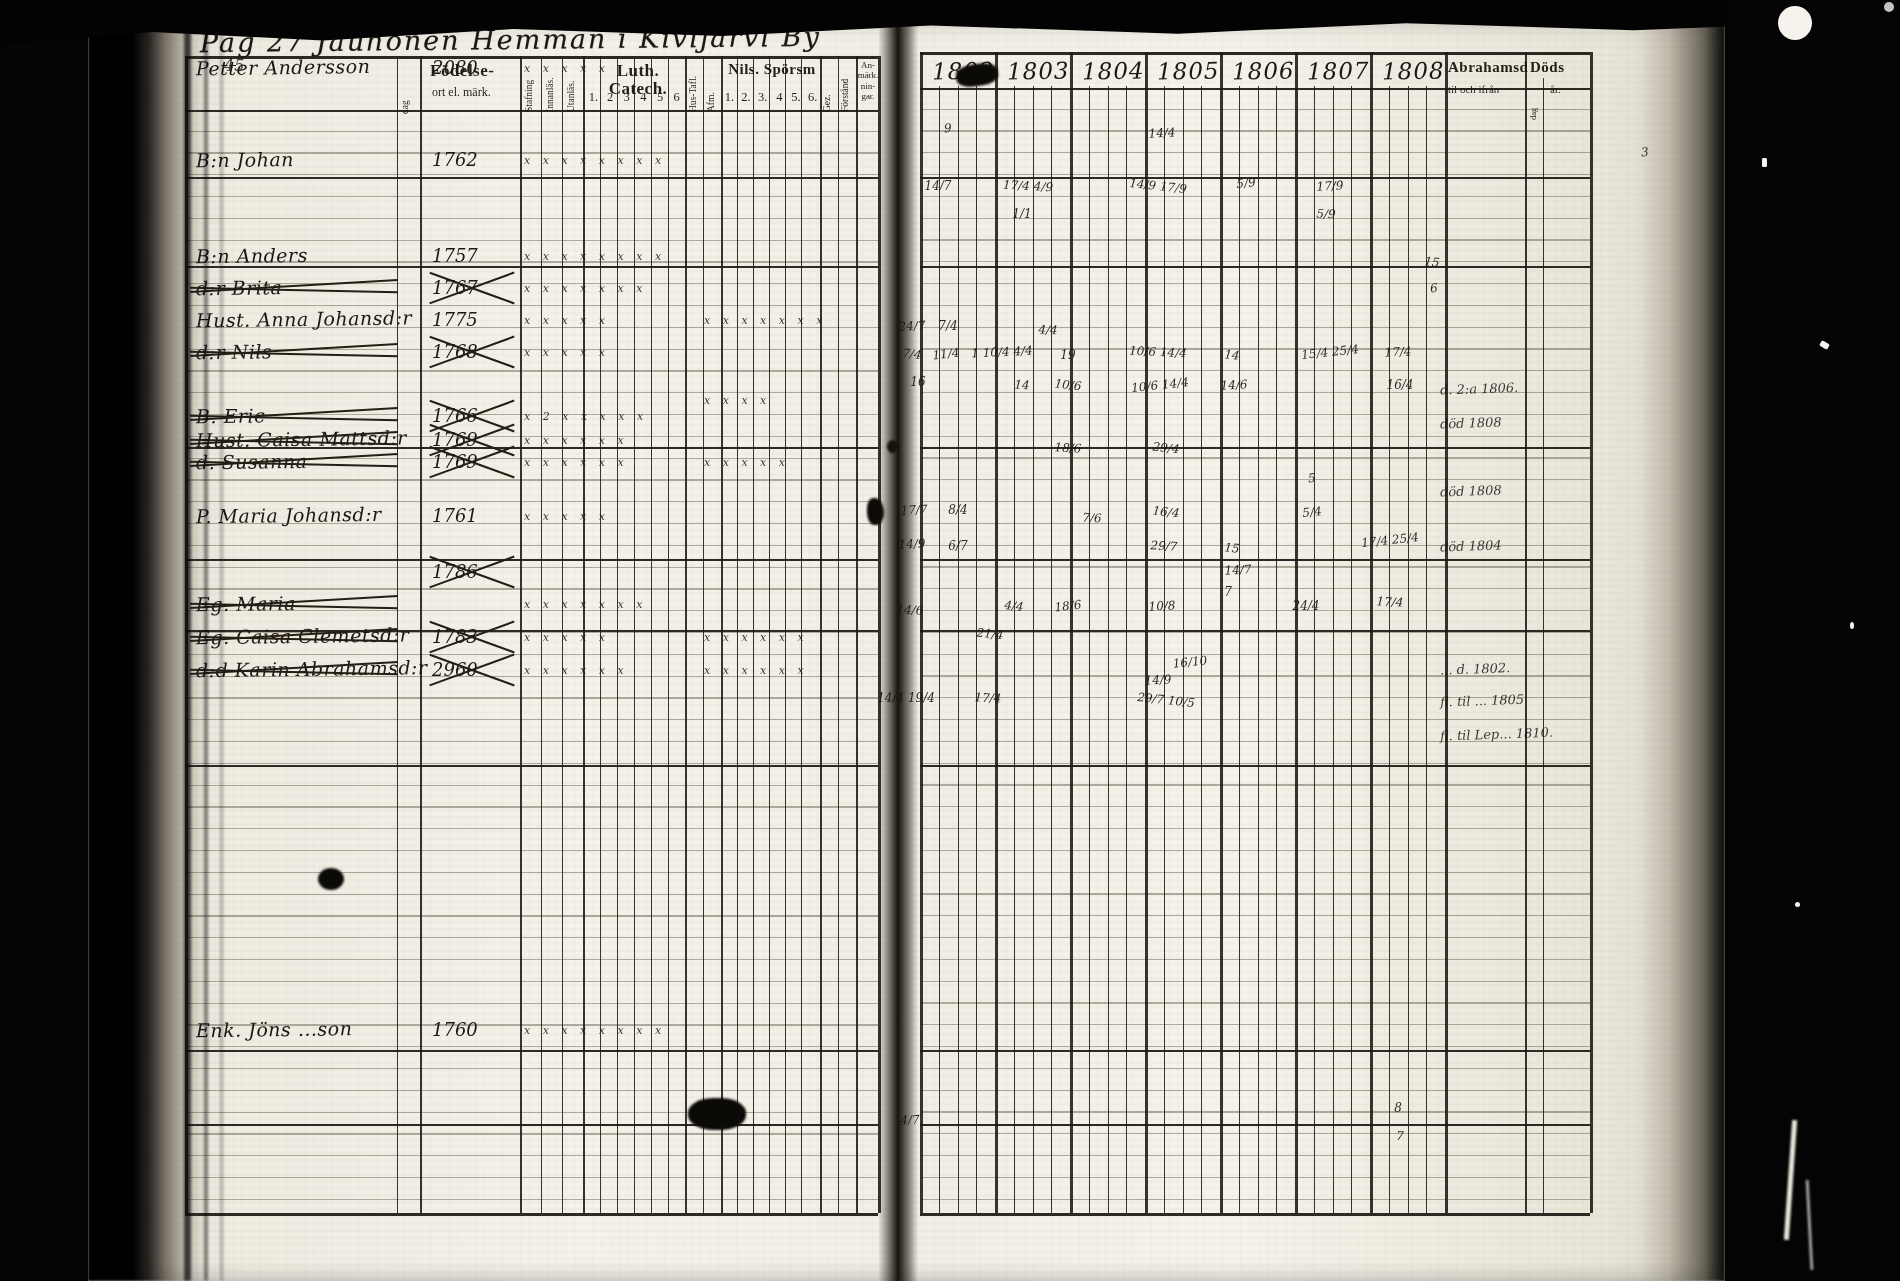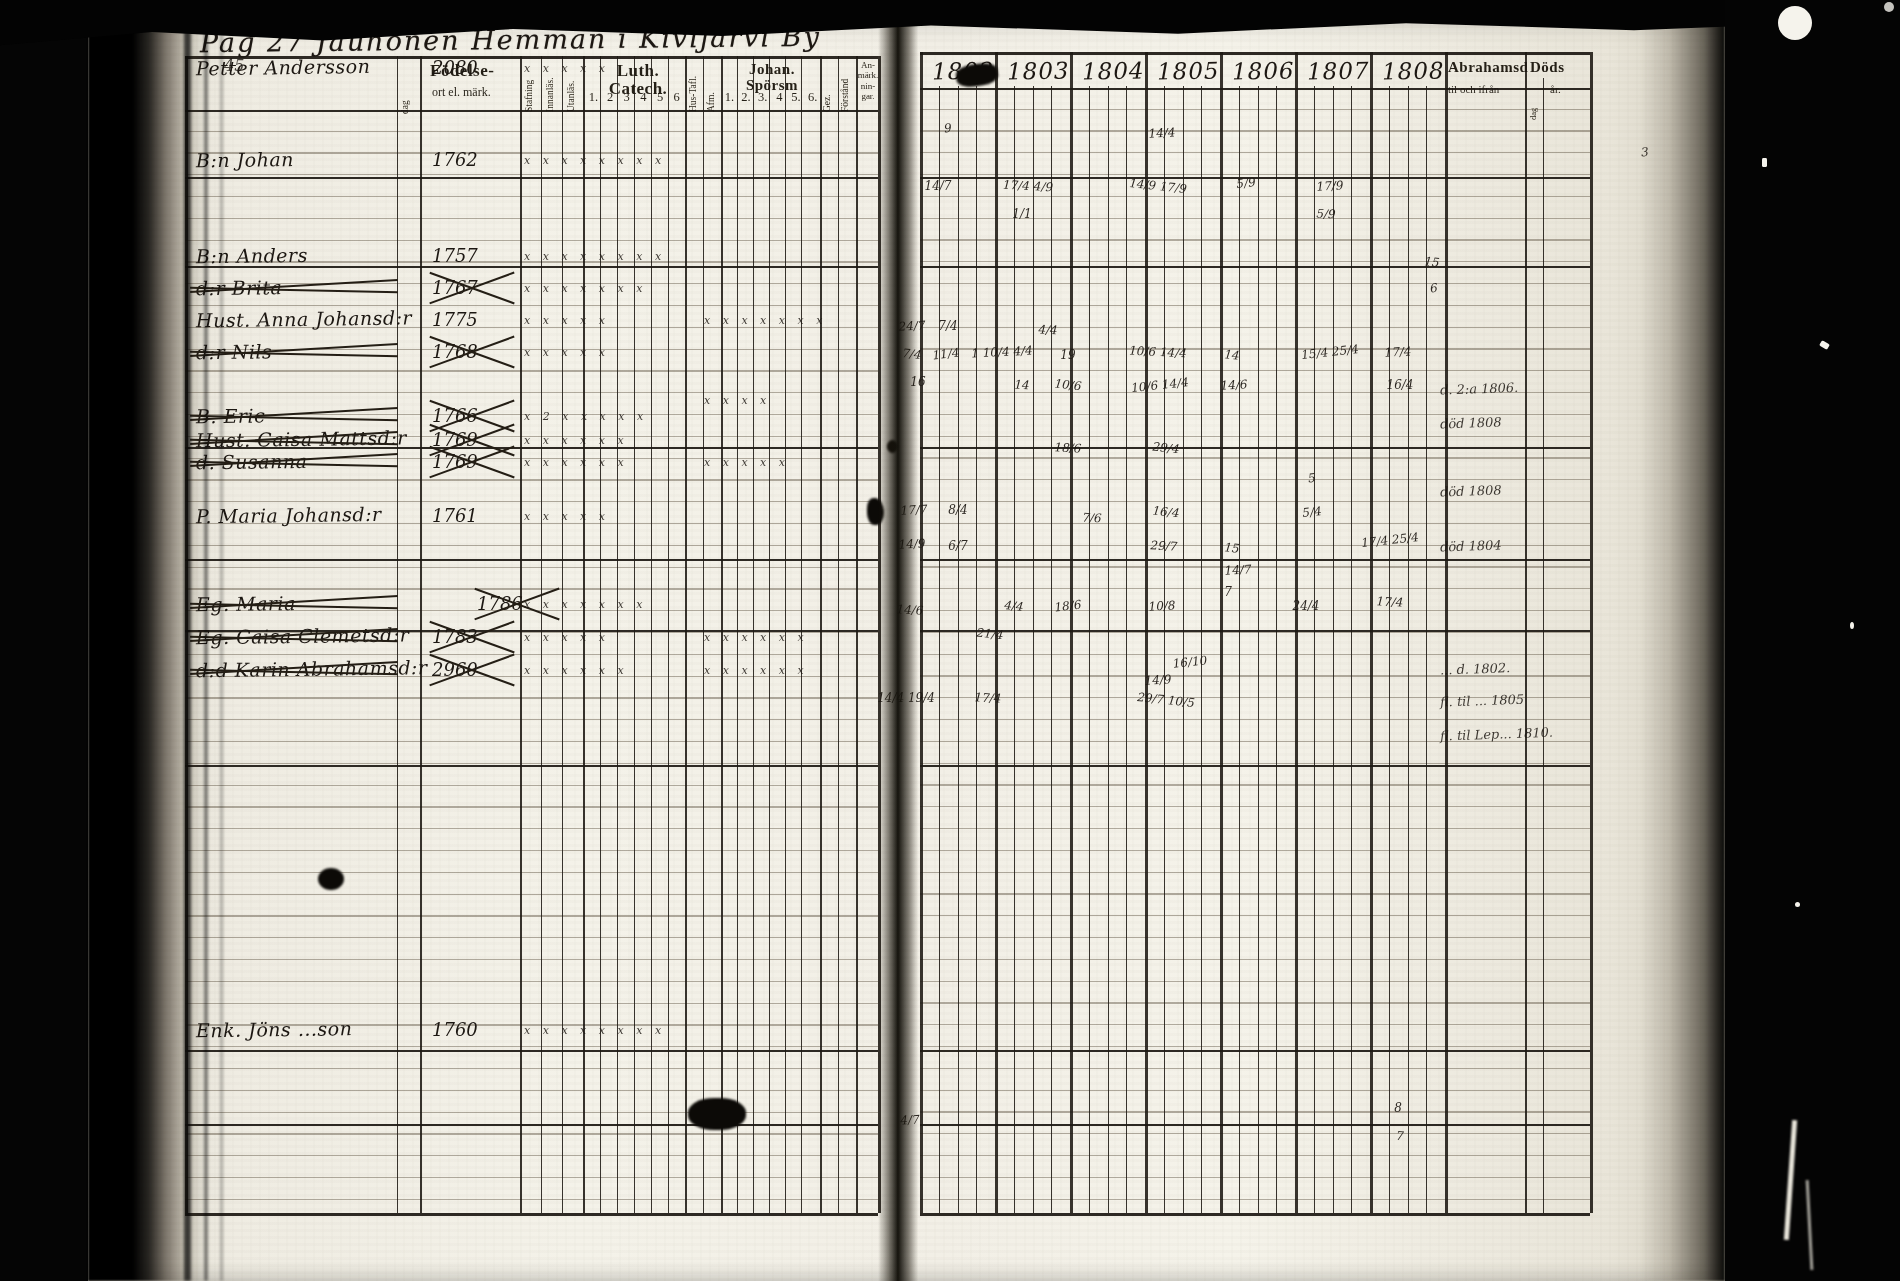--- a/index.html
+++ b/index.html
@@ -77,21 +77,21 @@
     <div class="numrow" id="luth-cols" style="left:497px;top:90px;width:100px;">
         <span>1.</span>
         <span>2</span>
         <span>3</span>
         <span>4</span>
         <span>5</span>
         <span>6</span>
       </div>
     <div class="vtext" style="left:600px;top:60px;">Hus-Tafl.</div>
     <div class="vtext" style="left:618px;top:60px;">Afm.</div>
-    <div class="hdr hdr-main" style="left:634px;top:62px;width:100px;text-align:center;font-size:15px;">Johan. Spörsm</div>
+    <div class="hdr hdr-main" style="left:634px;top:62px;width:100px;text-align:center;font-size:15px;">Nils. Spörsm</div>
     <div class="numrow" id="sveb-cols" style="left:633px;top:90px;width:100px;">
         <span>1.</span>
         <span>2.</span>
         <span>3.</span>
         <span>4</span>
         <span>5.</span>
         <span>6.</span>
       </div>
     <div class="vtext" style="left:734px;top:60px;">Gez.</div>
     <div class="vtext" style="left:752px;top:60px;">Förstånd</div>
@@ -235,21 +235,21 @@
           <div class="hw rec-marks" style="left: 436px; top: 456px; width: 170px;">x x x x x x</div>
           <div class="hw rec-marks" style="left: 616px; top: 456px; width: 155px;">x x x x x</div>
         </div>
         <div class="hw-row" style="position: absolute; left: 0px; top: 0px;">
           <div class="hw rec-name" style="left: 108px; top: 504px; width: 196px;">P. Maria Johansd:r</div>
           <div class="hw rec-birth" style="left: 344px; top: 505px; width: 80px;">1761</div>
           <div class="hw rec-marks" style="left: 436px; top: 510px; width: 170px;">x x x x x</div>
         </div>
         <div class="hw-row" style="position: absolute; left: 0px; top: 0px;">
           <div class="hw rec-name strike" style="left: 108px; top: 592px; width: 196px;">Eg. Maria</div>
-          <div class="hw rec-birth xx" style="left: 344px; top: 593px; width: 80px; margin-left: 45px;">1786</div>
+          <div class="hw rec-birth xx" style="left: 344px; top: 561px; width: 80px;">1786</div>
           <div class="hw rec-marks" style="left: 436px; top: 598px; width: 170px;">x x x x x x x</div>
         </div>
         <div class="hw-row" style="position: absolute; left: 0px; top: 0px;">
           <div class="hw rec-name strike" style="left: 108px; top: 625px; width: 196px;">Eg. Caisa Clemetsd:r</div>
           <div class="hw rec-birth xx" style="left: 344px; top: 626px; width: 80px;">1783</div>
           <div class="hw rec-marks" style="left: 436px; top: 631px; width: 170px;">x x x x x</div>
           <div class="hw rec-marks" style="left: 616px; top: 631px; width: 155px;">x x x x x x</div>
         </div>
         <div class="hw-row" style="position: absolute; left: 0px; top: 0px;">
           <div class="hw rec-name strike" style="left: 108px; top: 658px; width: 196px;">d:d Karin Abrahamsd:r</div>

